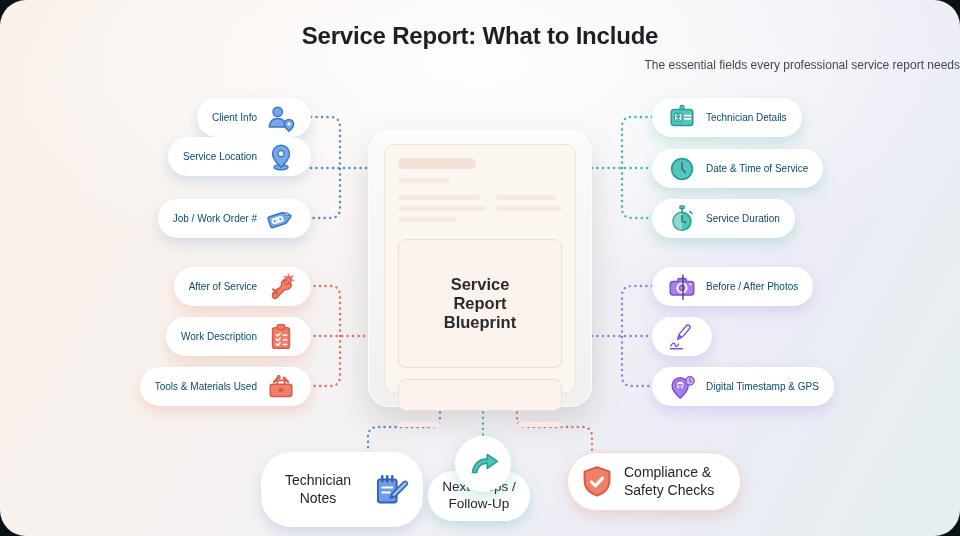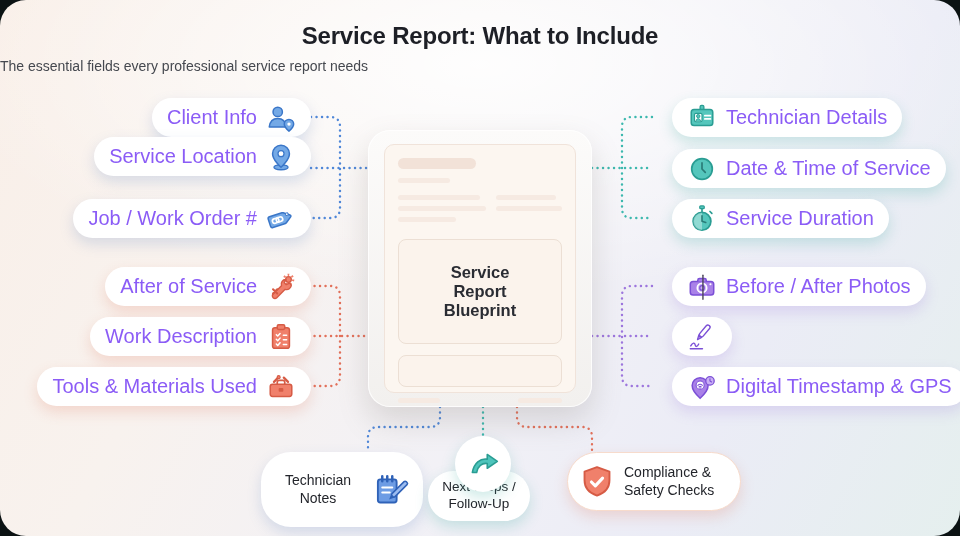--- a/index.html
+++ b/index.html
@@ -6,34 +6,34 @@
   .canvas{
     position:relative; width:960px; height:536px; overflow:hidden;
     border-radius:26px;
     font-family:"Liberation Sans", sans-serif;
     background:
       radial-gradient(90% 70% at 50% 12%, rgba(255,255,255,.9), rgba(255,255,255,0) 62%),
       linear-gradient(118deg,#f9efe8 0%,#f8f2ee 28%,#f2f1f6 55%,#ebecf6 76%,#e5efee 100%);
   }
   .title{position:absolute; top:22px; left:0; width:100%; text-align:center;
     font-size:24px; font-weight:700; color:#1d1f26; letter-spacing:-.2px;}
-  .subtitle{position:absolute; top:58px; left:0; width:100%; text-align:left;
-    font-size:14px; color:#45484f;}
+  .subtitle{position:absolute; top:58px; left:0; width:100%; text-align:right;
+    font-size:12px; color:#45484f;}
   svg.wires{position:absolute; inset:0; z-index:1; pointer-events:none;}
   .pill{position:absolute; z-index:3; display:flex; align-items:center; gap:9px;
     background:#fff; border-radius:999px; height:39px; padding:0 15px;
-    font-size:20px; font-weight:500; color:#8b5cf6; white-space:nowrap;}
+    font-size:10px; font-weight:500; color:#0c4a6e; white-space:nowrap;}
   .sh-blue{box-shadow:0 6px 14px rgba(96,130,190,.22);}
   .sh-coral{box-shadow:0 6px 14px rgba(225,125,100,.24);}
   .sh-teal{box-shadow:0 6px 14px rgba(60,170,160,.24);}
   .sh-purple{box-shadow:0 6px 14px rgba(150,115,220,.22);text-align:right;}
   .ic{width:30px; height:30px; flex:none;}
   
   .pl{right:649px;}
-  .pr{left:672px;}
+  .pr{left:652px;}
   
   .card{position:absolute; z-index:3; background:#fff; border-radius:30px;
     display:flex; align-items:center; gap:8px; font-size:14px; font-weight:500;
     color:#23252b; line-height:1.25; text-align:center;}
   .card .txt{flex:1;}
   .circle{position:absolute; z-index:4; width:56px; height:56px; border-radius:50%;
     background:#fff; display:flex; align-items:center; justify-content:center;
     box-shadow:0 6px 14px rgba(60,170,160,.25);}
   
   .doc-outer{position:absolute; left:368px; top:130px; width:224px; height:277px;
@@ -42,21 +42,21 @@
     box-shadow:0 14px 30px rgba(120,108,100,.22), inset 0 0 0 1px rgba(255,255,255,.8);}
   .doc{position:absolute; left:16px; top:14px; width:192px; height:249px;
     background:#fcf6f0; border:1px solid #f0e3da; border-radius:10px;
     padding:13px 13px; box-sizing:border-box;}
   .sk{background:#f2e2d8; border-radius:4px;}
   .sk.light{background:#f6eae2;}
   .doc-row{display:flex; justify-content:space-between; margin-top:12px;}
   .doc-col > div{margin-bottom:6px;}
   .doc-box{margin-top:11px; background:#fbf3ec; border:1px solid #ecdfd4; border-radius:8px;}
   .doc-label{height:95px; display:flex; align-items:center; justify-content:center;
-    text-align:center; font-size:16.5px; font-weight:700; color:#2a2c33; padding:4px 24px;}
+    text-align:center; font-size:16.5px; font-weight:700; color:#2a2c33; padding:16px 24px;}
   .doc-foot{display:flex; justify-content:space-between; margin-top:11px;}
 </style>
 </head>
 <body>
 
 <div class="canvas">
 
   <div class="title">Service Report: What to Include</div>
   <div class="subtitle">The essential fields every professional service report needs</div>
 

